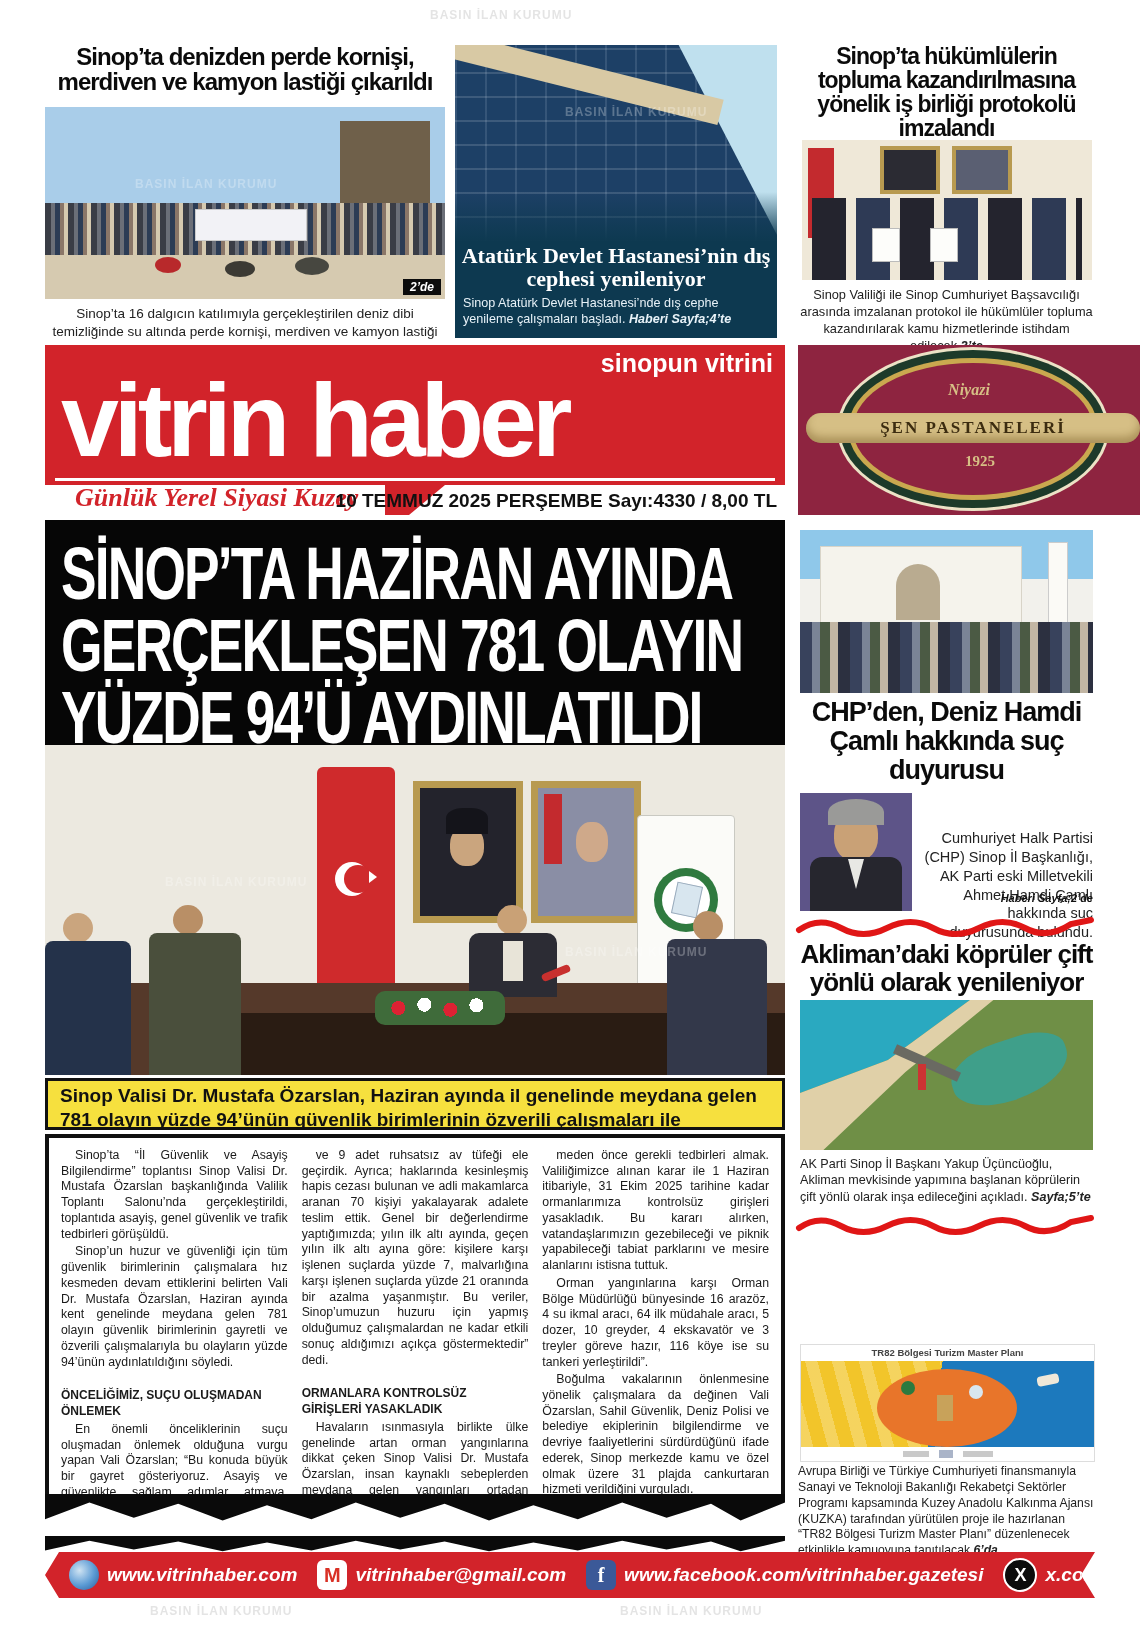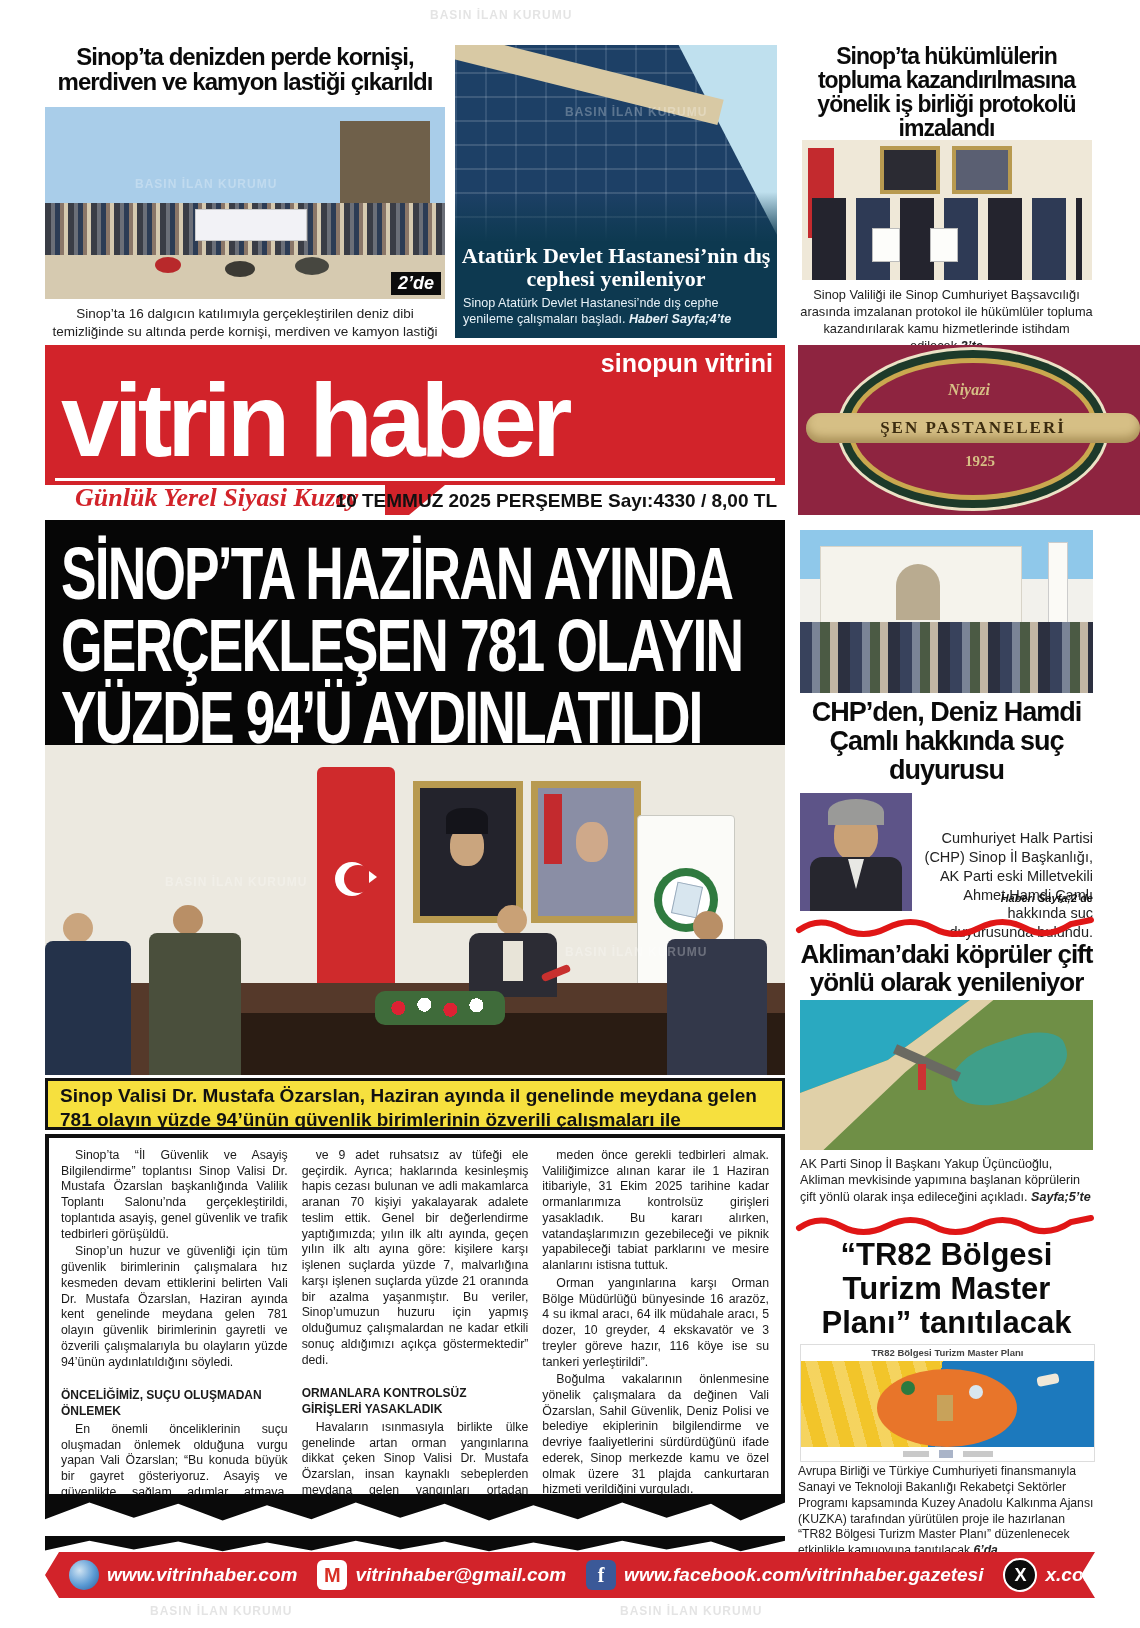--- a/index.html
+++ b/index.html
@@ -9,21 +9,21 @@
   .wm{position:absolute;color:rgba(130,130,130,.22);font-weight:bold;font-size:12px;
       letter-spacing:1px;z-index:4;pointer-events:none;}
   .wm.onphoto{color:rgba(255,255,255,.28);}
   
   .hl-cond{font-weight:800;color:#0b0b0b;letter-spacing:-1px;line-height:1.04;text-align:center;}
   .lead-line{position:absolute;left:16px;white-space:nowrap;color:#fff;font-weight:800;
              font-size:58px;letter-spacing:-2px;transform:scale(.92,1.28);transform-origin:left top;}
   
   .photo{overflow:hidden;}
   .pageref{position:absolute;background:#0c0c0c;color:#fff;font-weight:800;font-style:italic;
-           font-size:18px;padding:1px 7px;}
+           font-size:12px;padding:1px 7px;}
   .cap{color:#222;font-size:13.5px;line-height:1.32;text-align:center;}
   .cap b{font-style:italic;}
   
   #mast-red{background:#d2232a;}
   #mast-title{color:#fff;font-weight:800;letter-spacing:-5px;line-height:.95;font-size:104px;}
   #mast-tag{color:#fff;font-weight:800;font-size:25px;letter-spacing:0;}
   #mast-script{font-family:"Liberation Serif",serif;font-style:italic;font-weight:bold;
                color:#d2232a;font-size:26px;}
   #dateline{color:#111;font-weight:800;font-size:19px;white-space:nowrap;}
   
@@ -241,21 +241,20 @@
     <div class="abs" style="left:118px;top:64px;width:8px;height:26px;background:#c33;"></div>
   </div>
   <div class="rail-cap abs" style="left:800px;top:1156px;width:293px;">
     <span>AK Parti Sinop İl Başkanı Yakup Üçüncüoğlu, Akliman mevkisinde yapımına başlanan köprülerin çift yönlü olarak inşa edileceğini açıkladı.</span> <b>Sayfa;5’te</b>
   </div>
 
   <svg class="abs squig" style="left:795px;top:1212px;" width="300" height="24" viewBox="0 0 300 24">
     <path d="M4 16 Q 24 2 46 14 T 92 14 T 138 14 T 184 14 T 230 14 T 276 10 L 296 6" stroke="#e01616" stroke-width="6" fill="none" stroke-linecap="round"></path>
   </svg>
 
-  <div class="rail-h abs" style="left:800px;top:1238px;width:293px;font-size:31px;line-height:1.1;letter-spacing:0;">“TR82 Bölgesi Turizm Master Planı” tanıtılacak</div>
   <div class="photo abs" style="left:800px;top:1344px;width:293px;height:116px;background:#fff;border:1px solid #ddd;">
     <div style="text-align:center;font-size:9.5px;font-weight:bold;color:#444;padding-top:2px;">TR82 Bölgesi Turizm Master Planı</div>
     <div class="abs" style="left:0;top:16px;width:293px;height:86px;background:linear-gradient(100deg,#f2c52a 0 46%,#1c79bd 46% 100%);">
       <div class="abs" style="left:0;top:0;width:140px;height:86px;background:repeating-linear-gradient(75deg,rgba(255,255,255,.25) 0 12px,transparent 12px 26px);"></div>
       <div class="abs" style="left:76px;top:8px;width:140px;height:78px;background:#e8752a;border-radius:50%;"></div>
       <div class="abs" style="left:100px;top:20px;width:14px;height:14px;background:#2c7a3f;border-radius:50%;"></div>
       <div class="abs" style="left:136px;top:34px;width:16px;height:26px;background:#c8a25a;"></div>
       <div class="abs" style="left:168px;top:24px;width:14px;height:14px;background:#d8e6ef;border-radius:50%;"></div>
       <div class="abs" style="left:236px;top:14px;width:22px;height:10px;background:#f0e8d8;border-radius:4px;transform:rotate(-12deg);"></div>
     </div>

